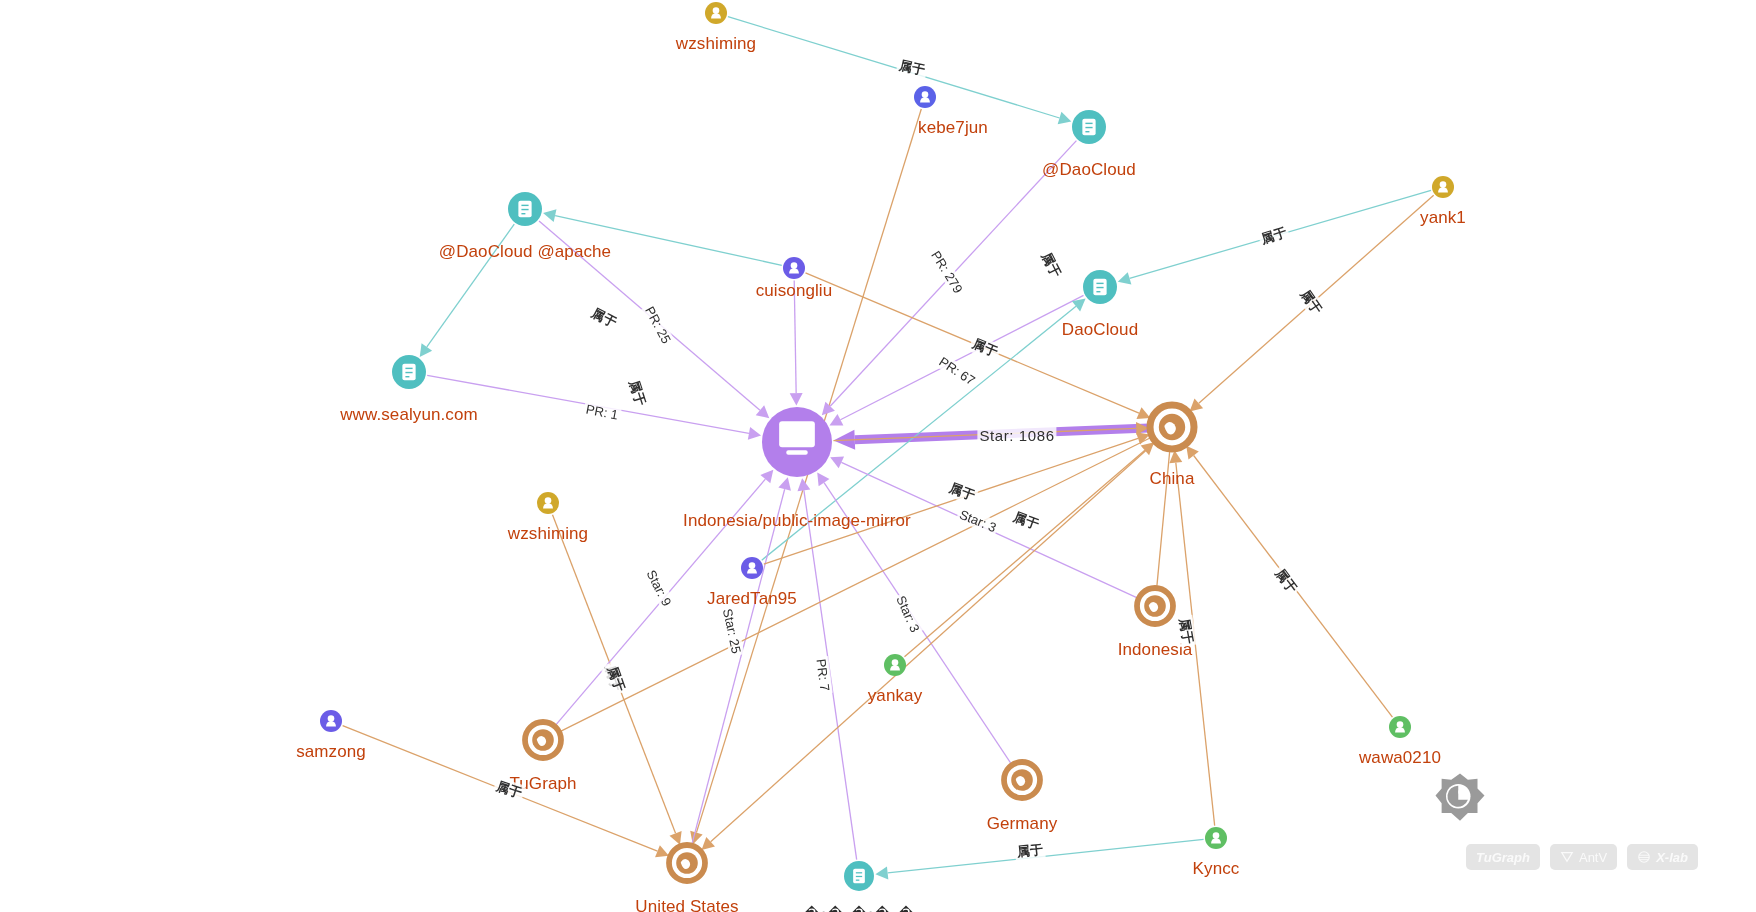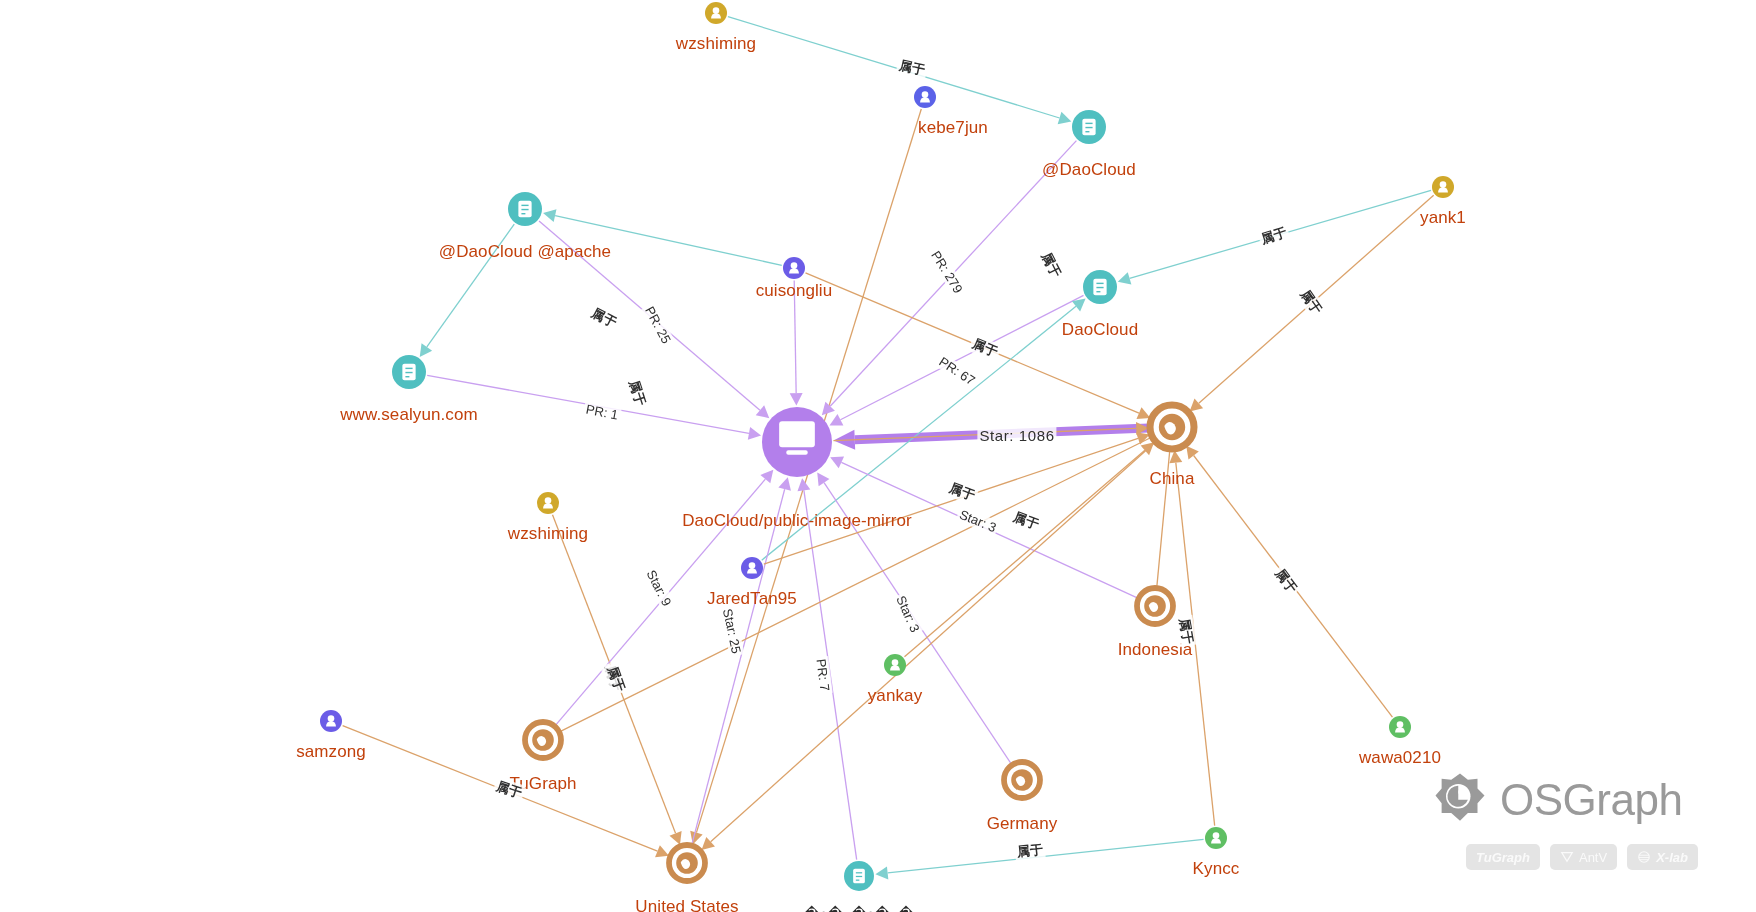--- a/index.html
+++ b/index.html
@@ -364,21 +364,21 @@
 
   <div id="labels">
       <div class="node-label" style="left: 716px; top: 34px;">wzshiming</div>
       <div class="node-label" style="left: 925px; top: 118px; margin-left: 28px;">kebe7jun</div>
       <div class="node-label" style="left: 1089px; top: 160px;">@DaoCloud</div>
       <div class="node-label" style="left: 1443px; top: 208px;">yank1</div>
       <div class="node-label" style="left: 525px; top: 242px;">@DaoCloud @apache</div>
       <div class="node-label" style="left: 794px; top: 281px;">cuisongliu</div>
       <div class="node-label" style="left: 1100px; top: 320px;">DaoCloud</div>
       <div class="node-label" style="left: 409px; top: 405px;">www.sealyun.com</div>
-      <div class="node-label" style="left: 797px; top: 511px;">DaoCloud/public-image-mirror</div>
+      <div class="node-label" style="left: 797px; top: 511px;">Indonesia/public-image-mirror</div>
       <div class="node-label" style="left: 1172px; top: 469px; text-align: right;">China</div>
       <div class="node-label" style="left: 548px; top: 524px;">wzshiming</div>
       <div class="node-label" style="left: 752px; top: 589px;">JaredTan95</div>
       <div class="node-label" style="left: 1155px; top: 640px;">Indonesia</div>
       <div class="node-label" style="left: 895px; top: 686px;">yankay</div>
       <div class="node-label" style="left: 331px; top: 742px;">samzong</div>
       <div class="node-label" style="left: 1400px; top: 748px;">wawa0210</div>
       <div class="node-label" style="left: 543px; top: 774px;">TuGraph</div>
       <div class="node-label" style="left: 1022px; top: 814px;">Germany</div>
       <div class="node-label" style="left: 1216px; top: 859px;">Kyncc</div>
@@ -416,21 +416,20 @@
   <div id="brand">
     <div class="logo-row">
       <span>
         <svg width="56" height="56" viewBox="0 0 64 64" aria-hidden="true">
           <path d="M32 4 L41 11 L52 10 L52 21 L60 29 L52 38 L52 49 L41 49 L32 58 L22 49 L11 49 L11 38 L4 29 L11 21 L11 10 L22 11 Z" fill="#9a9a9a"></path>
           <circle cx="30" cy="30" r="14" fill="#ffffff"></circle>
           <path d="M30 18 a12 12 0 1 0 11 16 l-11 0 z" fill="#9a9a9a"></path>
           <circle cx="33" cy="25" r="3" fill="#ffffff"></circle>
         </svg>
       </span>
-      <span class="logo-text">OSGraph</span>
     </div>
     <div class="badges">
       <span class="badge">
         <span>TuGraph</span>
       </span>
       <span class="badge plain">
         <span class="bicon">
           <svg width="14" height="14" viewBox="0 0 16 16">
               <path d="M2 3 H14 L8 13 Z" fill="none" stroke="#fafafa" stroke-width="1.4"></path>
             </svg>

